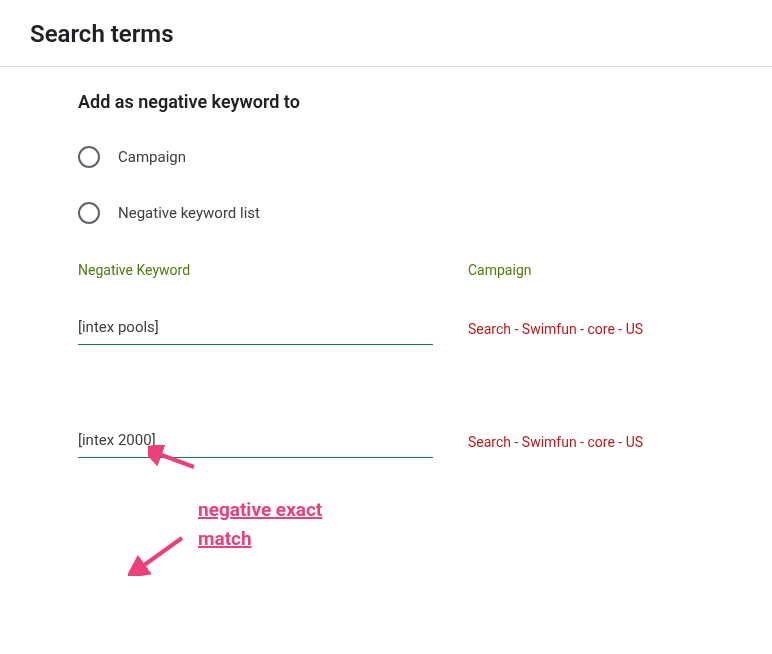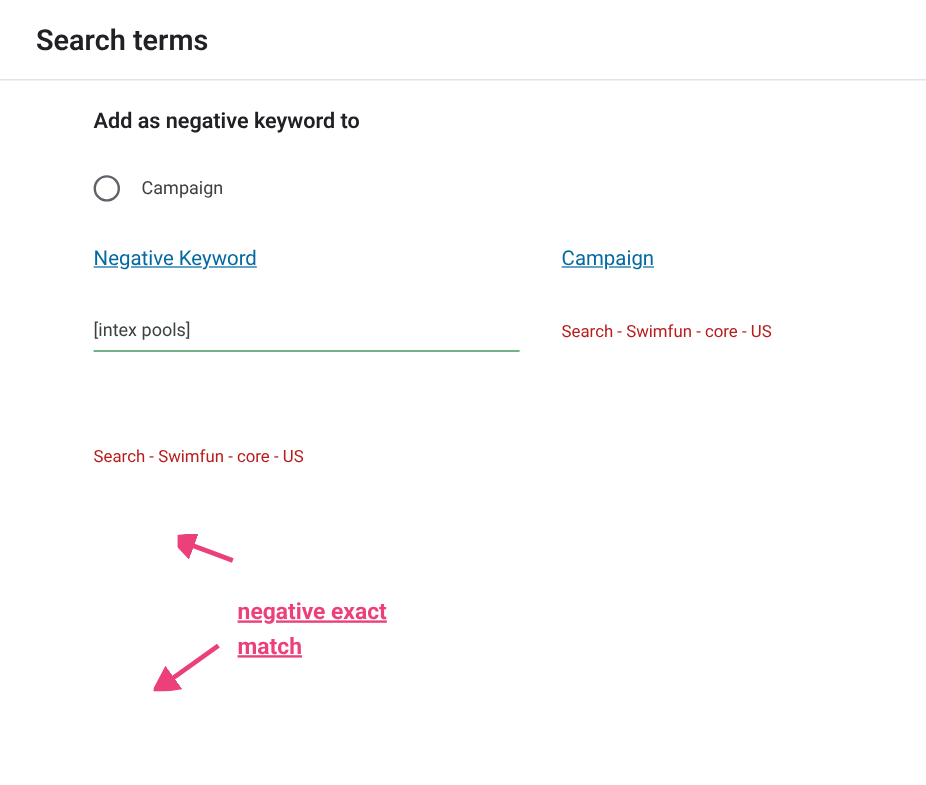--- a/index.html
+++ b/index.html
@@ -74,23 +74,22 @@
     margin-bottom: 34px;
   }
   .col-keyword {
     width: 390px;
     flex-shrink: 0;
   }
   .col-campaign {
     flex: 1;
   }
   .th {
-    font-size: 17px;
-    color: #0369a1;
-    text-decoration: underline;
+    font-size: 14px;
+    color: #4d7c0f;
   }
   .table-row {
     display: flex;
     align-items: flex-end;
     margin-bottom: 80px;
   }
   .table-row:last-child { margin-bottom: 0; }
   .keyword-input {
     width: 355px;
     border: none;
@@ -131,35 +130,42 @@
 <div class="divider"></div>
 
 <div class="content">
   <div class="section-title">Add as negative keyword to</div>
 
   <div class="radio-group">
     <div class="radio-row">
       <span class="radio-outer"></span>
       <span class="radio-label">Campaign</span>
     </div>
+    <div class="radio-row">
+      <span class="radio-outer"></span>
+      <span class="radio-label">Negative keyword list</span>
+    </div>
   </div>
 
   <div class="table-head">
     <div class="col-keyword th">Negative Keyword</div>
     <div class="col-campaign th">Campaign</div>
   </div>
 
   <div class="table-row">
     <div class="col-keyword">
       <input class="keyword-input" value="[intex pools]" style="">
     </div>
     <div class="col-campaign campaign-text">Search - Swimfun - core - US</div>
   </div>
 
   <div class="table-row">
+    <div class="col-keyword">
+      <input class="keyword-input" value="[intex 2000]" style="">
+    </div>
     <div class="col-campaign campaign-text">Search - Swimfun - core - US</div>
   </div>
 </div>
 
 <div class="annotation" style="left:198px; top:496px; width:160px;">
   <span>negative exact match</span>
 </div>
 
 <div class="arrow" style="left:148px; top:445px;">
   <svg width="50" height="26">

